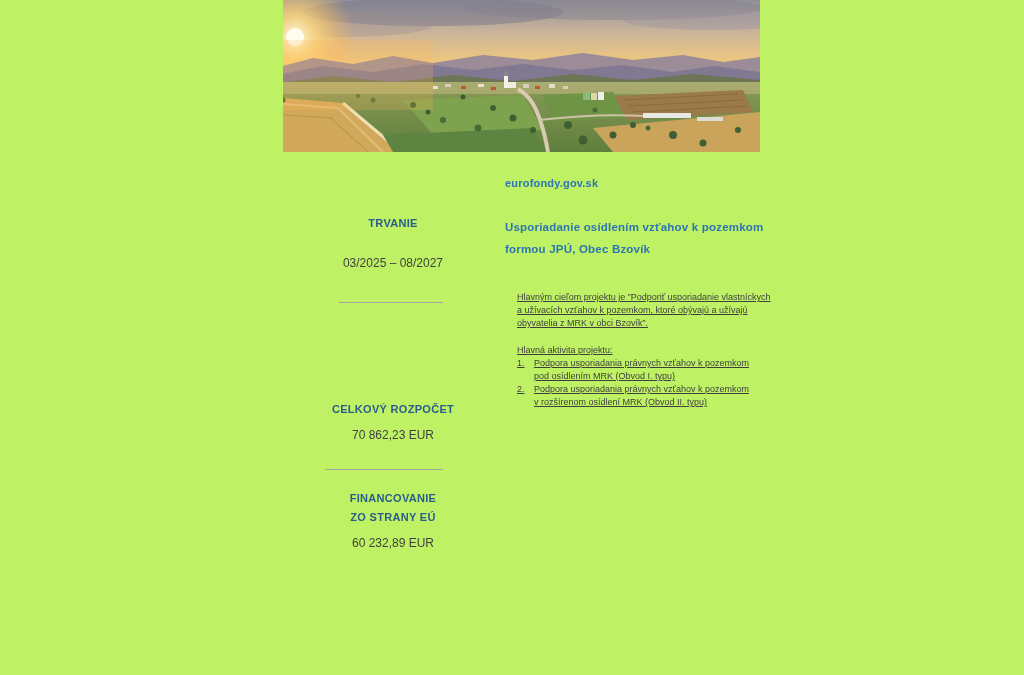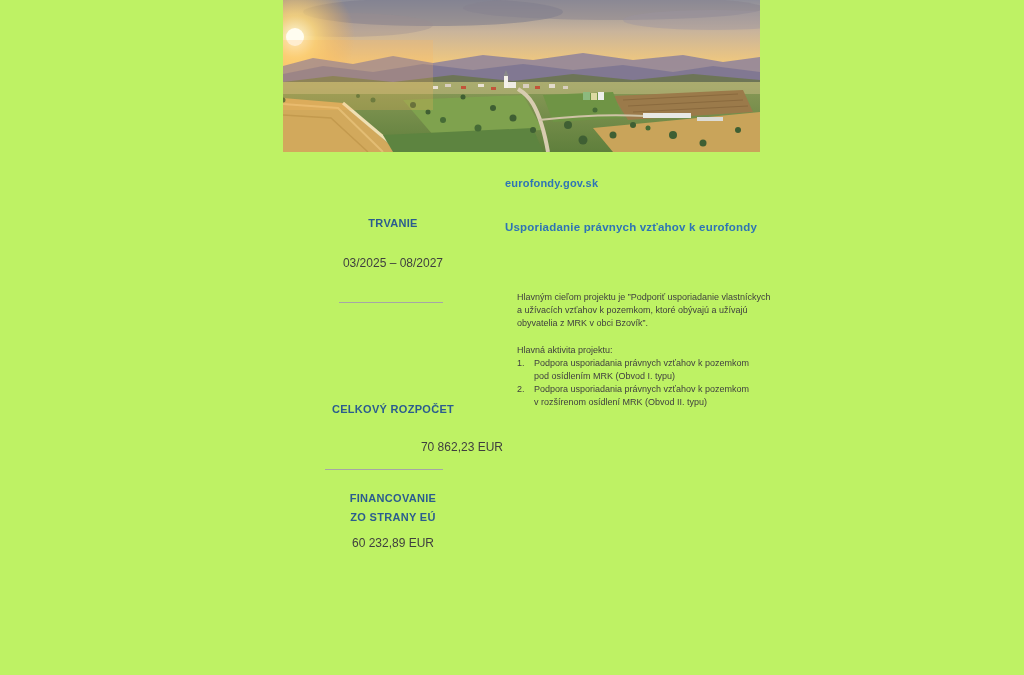--- a/index.html
+++ b/index.html
@@ -18,27 +18,27 @@
 
   .facts { position:absolute; left:283px; top:0; width:220px; text-align:center; }
   .fact-label { position:absolute; width:220px; font-size:11px; font-weight:bold;
                 color:#2B5C8F; letter-spacing:.3px; }
   .fact-value { position:absolute; width:220px; font-size:12px; color:#3F3F3F; }
   .divider { position:absolute; border-top:1px solid #A6A6A6; height:0; }
   #lbl-duration { top:217px; }
   #val-duration { top:256px; }
   #divider-1 { left:339px; top:302px; width:104px; }
   #lbl-budget { top:403px; }
-  #val-budget { top:440px;text-align:right; }
+  #val-budget { top:428px; }
   #divider-2 { left:325px; top:469px; width:118px; }
   #lbl-eufund { top:489px; line-height:19px; }
   #val-eufund { top:536px; }
 
   .right-text { position:absolute; left:517px; top:291px; width:256px; font-size:9px;
-                color:#3F3F3F; line-height:13px; }
+                color:#3F3F3F; line-height:13px;text-decoration:underline; }
   .right-text p { margin:0 0 14px 0; }
   .activities-heading { margin-bottom:0; }
   .activity { display:flex; }
   .activity .num { width:17px; flex:none; }
   .activity .txt { max-width:215px; }
 
   .footer { position:absolute; left:0; top:585px; width:1024px; height:60px; }
 </style>
 </head>
 <body>
@@ -147,21 +147,22 @@
           <circle cx="75" cy="96" r="2"></circle>
       </g>
 
       <rect x="0" y="40" width="150" height="70" fill="#ffb85c" opacity="0.22"></rect>
     </svg>
   </div>
 
   <div class="site-link">eurofondy.gov.sk</div>
 
   <div class="project-title">
-    <div>Usporiadanie právnych vzťahov k eurofondy</div>
+    <div>Usporiadanie osídlením vzťahov k pozemkom</div>
+    <div>formou JPÚ, Obec Bzovík</div>
   </div>
 
   <div class="facts">
     <div class="fact-label" id="lbl-duration">TRVANIE</div>
     <div class="fact-value" id="val-duration">03/2025 – 08/2027</div>
     <div class="fact-label" id="lbl-budget">CELKOVÝ ROZPOČET</div>
     <div class="fact-value" id="val-budget">70 862,23 EUR</div>
     <div class="fact-label" id="lbl-eufund">
       <div>FINANCOVANIE</div>
       <div>ZO STRANY EÚ</div>

